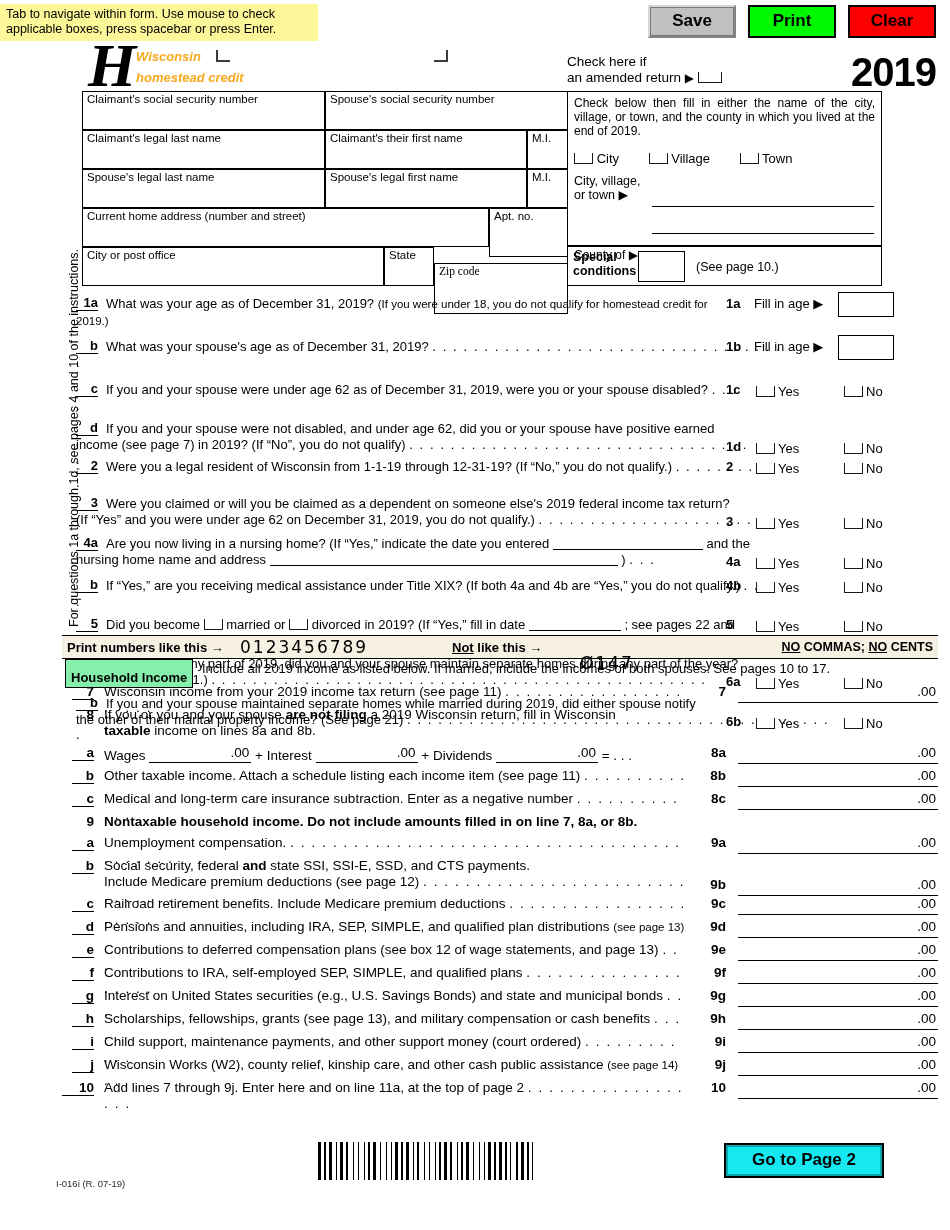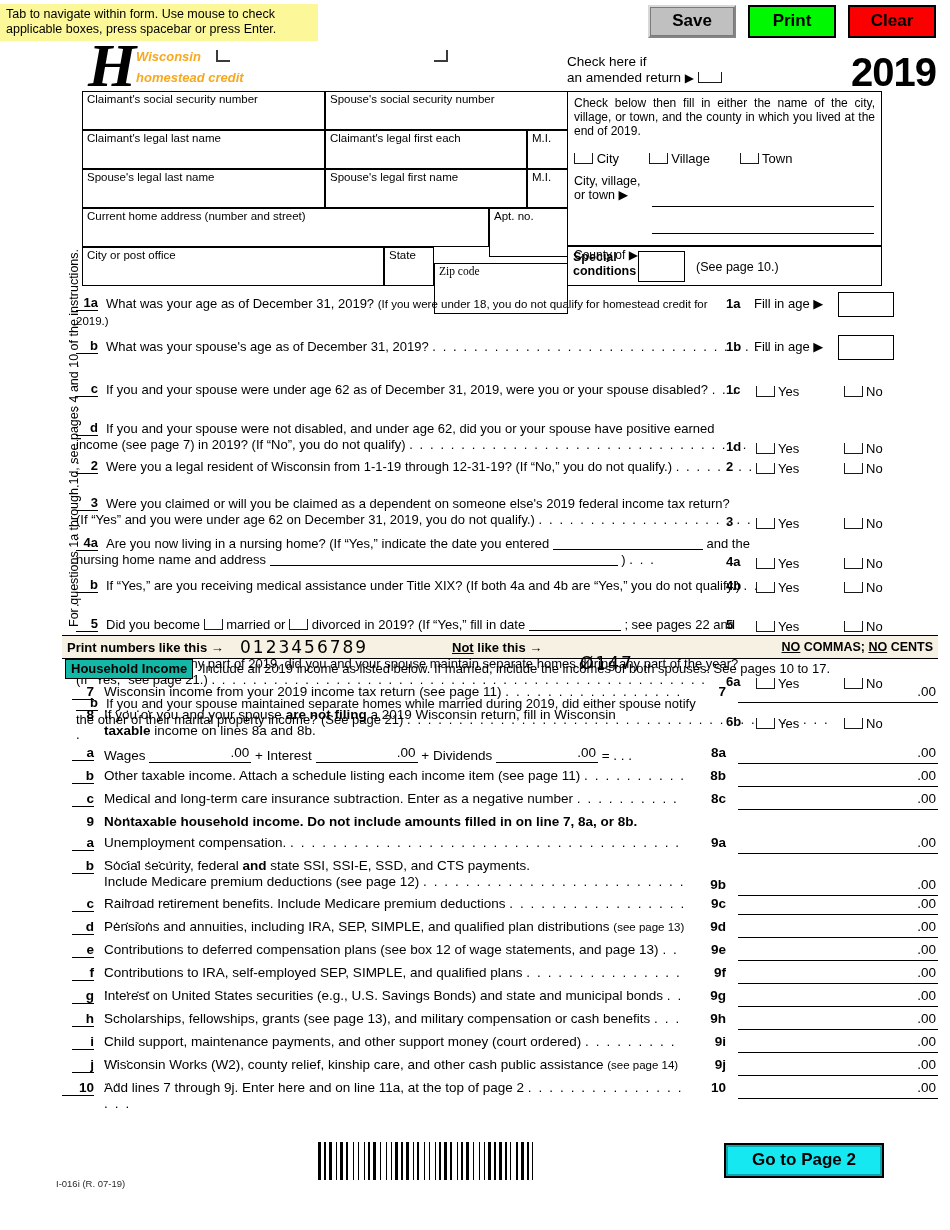--- a/index.html
+++ b/index.html
@@ -109,22 +109,22 @@
   .band .a{ position:absolute; left:5px; top:4px;}
   .band .digits{ position:absolute; left:178px; top:1px; font-family:"DejaVu Sans", sans-serif;
                  font-weight:normal; font-size:17px; letter-spacing:2px;}
   .band .b{ position:absolute; left:390px; top:4px;}
   .band .digits2{ position:absolute; left:518px; top:17px; font-family:"DejaVu Sans", sans-serif;
                   font-weight:normal; font-size:17px; letter-spacing:2px;}
   .band .c{ position:absolute; right:5px; top:4px; font-size:12.5px;}
   u.t{ text-decoration:underline; }
 
   .hh{ position:absolute; left:62px; top:659px; width:876px; height:21px; font-size:13px;}
-  .hh .tag{ position:absolute; left:3px; top:0px; border:1.6px solid #000; background:#14b8a6;
-            font-weight:bold; font-size:13px; padding:1px 5px 2px;}
+  .hh .tag{ position:absolute; left:3px; top:0px; border:1.6px solid #000; background:#86efac;
+            font-weight:bold; font-size:13px; padding:10px 5px 2px;}
   .hh .txt{ position:absolute; left:140px; top:2px; font-size:13px;}
 
   
   .isec{ position:absolute; left:62px; top:684px; width:876px; }
   .il{ position:relative; font-size:13.5px; line-height:16px; height:23px;}
   .il.tall{ height:40px; }
   .il .n{ position:absolute; left:10px; top:0; width:22px; text-align:right; font-weight:bold;
           border-bottom:1.4px solid #000; line-height:15px;}
   .il .n.nb{ border-bottom:none; }
   .il .t{ position:absolute; left:42px; top:0; right:252px; }
@@ -184,21 +184,21 @@
     <span class="lab">Claimant's social security number</span>
   </div>
   <div class="cell" style="left:243px;top:0;width:243px;height:39px;">
     <span class="lab">Spouse's social security number</span>
   </div>
 
   <div class="cell" style="left:0;top:39px;width:243px;height:39px;">
     <span class="lab">Claimant's legal last name</span>
   </div>
   <div class="cell" style="left:243px;top:39px;width:202px;height:39px;">
-    <span class="lab">Claimant's legal first each</span>
+    <span class="lab">Claimant's their first name</span>
   </div>
   <div class="cell" style="left:445px;top:39px;width:41px;height:39px;">
     <span class="lab">M.I.</span>
   </div>
 
   <div class="cell" style="left:0;top:78px;width:243px;height:39px;">
     <span class="lab">Spouse's legal last name</span>
   </div>
   <div class="cell" style="left:243px;top:78px;width:202px;height:39px;">
     <span class="lab">Spouse's legal first name</span>

